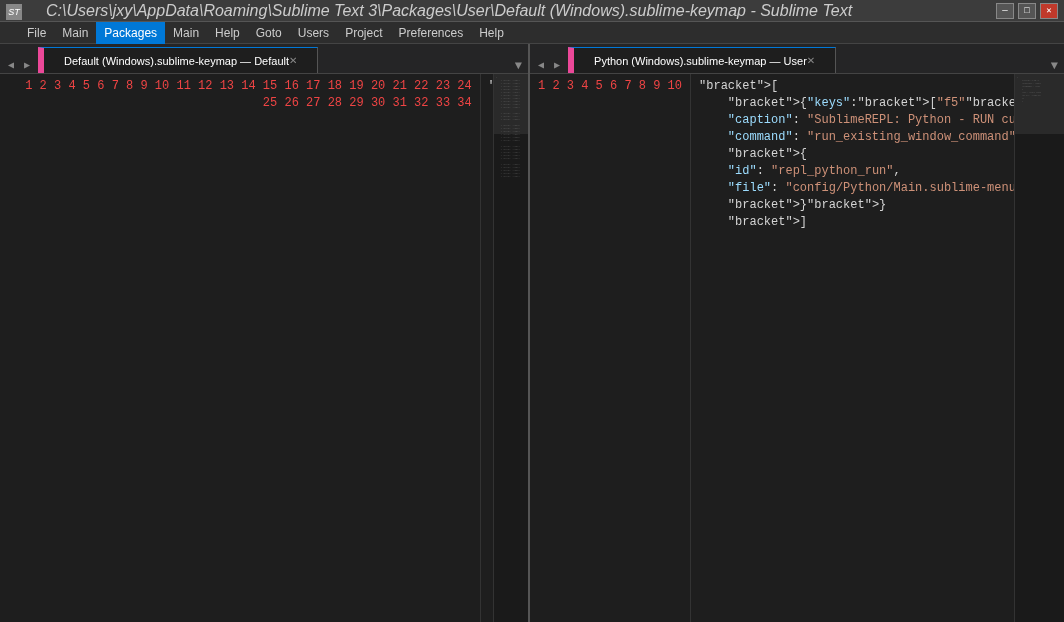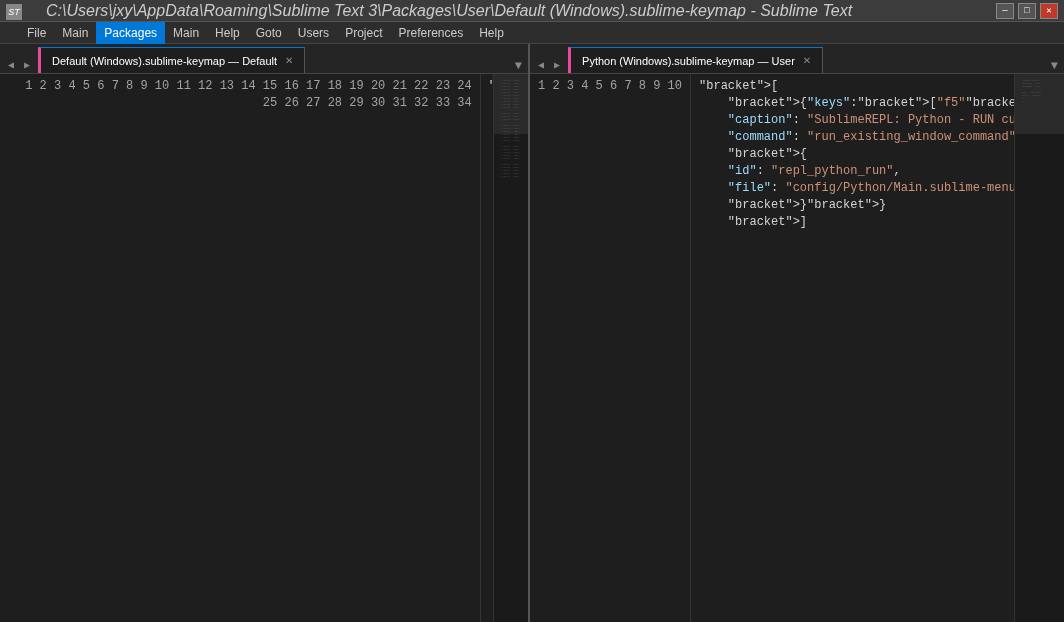--- a/index.html
+++ b/index.html
@@ -131,28 +131,28 @@
     .tab-content-area {
       flex: 1;
       display: flex;
       align-items: flex-end;
     }
     .tab {
       background: #2d2d2d;
       color: #ccc;
       font-size: 11px;
       font-family: Arial, sans-serif;
-      padding: 4px 11px;
+      padding: 4px 20px;
       border-top: 1px solid #555;
       border-right: 1px solid #555;
-      border-left: 3px solid #ec4899;
+      border-left: 6px solid #ec4899;
       height: 26px;
       display: flex;
       align-items: center;
-      gap: 8px;
+      gap: 0;
       cursor: pointer;
     }
     .tab.active {
       background: #1e1e1e;
       color: #fff;
       border-top: 1px solid #0078d7;
     }
     .tab-close {
       color: #888;
       font-size: 10px;
@@ -169,21 +169,21 @@
     
     .code-area {
       flex: 1;
       overflow: hidden;
       background: #1e1e1e;
       display: flex;
       position: relative;
     }
     .line-numbers {
       background: #1e1e1e;
-      color: #a3a3a3;
+      color: #ef4444;
       padding: 4px 8px 4px 8px;
       text-align: right;
       font-size: 12px;
       line-height: 17px;
       min-width: 36px;
       border-right: 1px solid #333;
       user-select: none;
     }
     .code-content {
       flex: 1;

